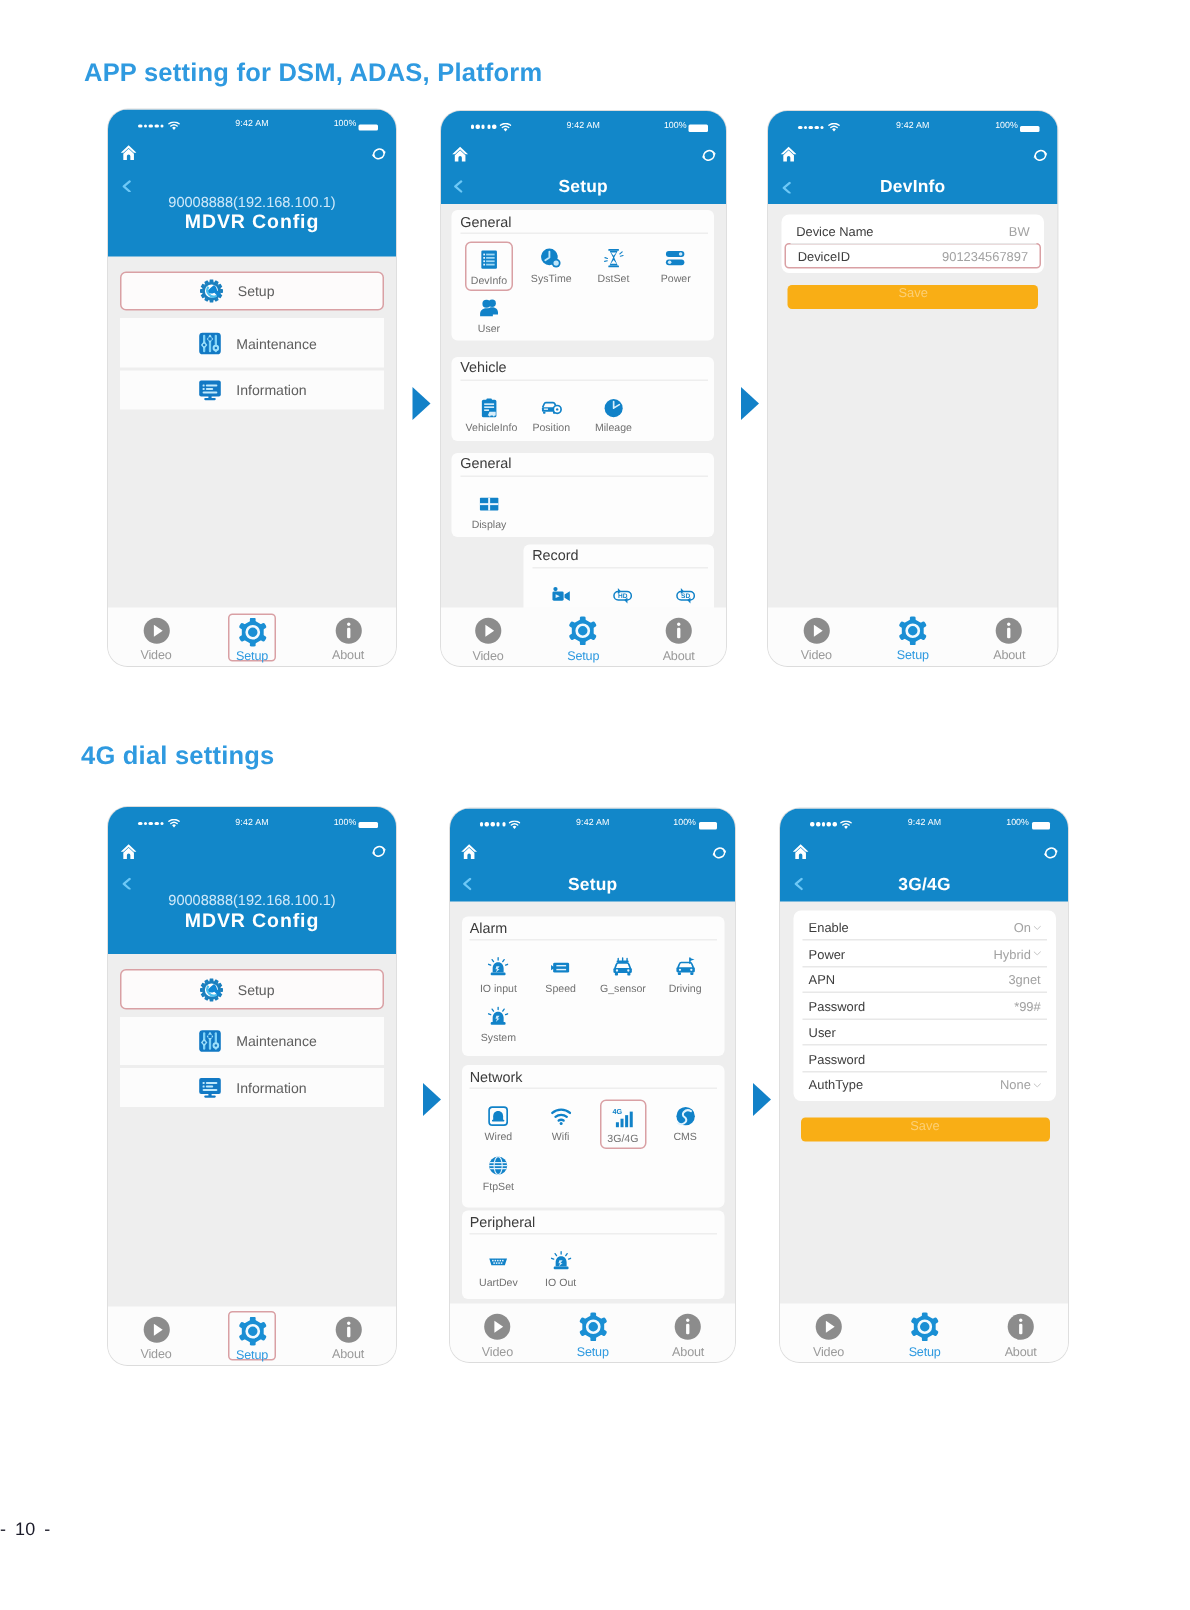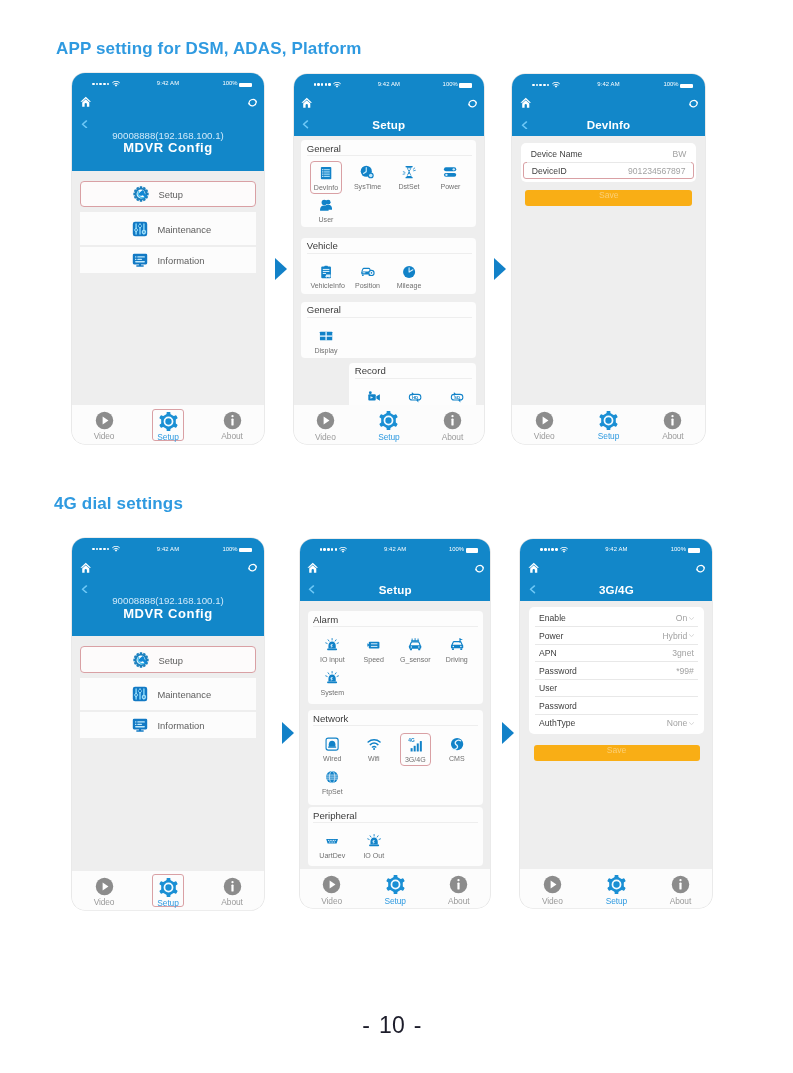--- a/index.html
+++ b/index.html
@@ -57,21 +57,21 @@
     display:flex;align-items:center;gap:1.6px;white-space:nowrap;}
 .frow .caret{line-height:0;}
 .fcard .fline{position:absolute;left:5.5px;right:5.5px;height:1px;background:#e8e8e8;z-index:5;}
 .frow.sel{border:1px solid #d9a0a4;border-radius:3px;background:#fff;z-index:2;}
 .savebtn{position:absolute;height:16.3px;background:#f9ae15;border-radius:3px;color:#fccf74;
     font-size:8.6px;display:flex;align-items:flex-start;justify-content:center;}
 
 .arrow{position:absolute;width:0;height:0;border-style:solid;
     border-width:11px 0 11px 12px;border-color:transparent transparent transparent #1281c8;}
 
-.pagenum{position:absolute;left:0;right:9px;text-align:center;font-size:23px;color:#1c1c2a;
+.pagenum{position:absolute;left:0;right:9px;text-align:left;font-size:12px;color:#1c1c2a;
     font-family:"Liberation Sans",sans-serif;letter-spacing:.3px;word-spacing:2px;}
 
 </style>
 </head>
 <body>
 
 <div class="pg">
 <div class="section-title" style="left:56px;top:38.8px;text-align:right;">APP setting for DSM, ADAS, Platform</div>
 <div class="phone" style="left:72px;top:73px;width:192px;height:371px;">
       <div class="hdr" style="height:98px;">

